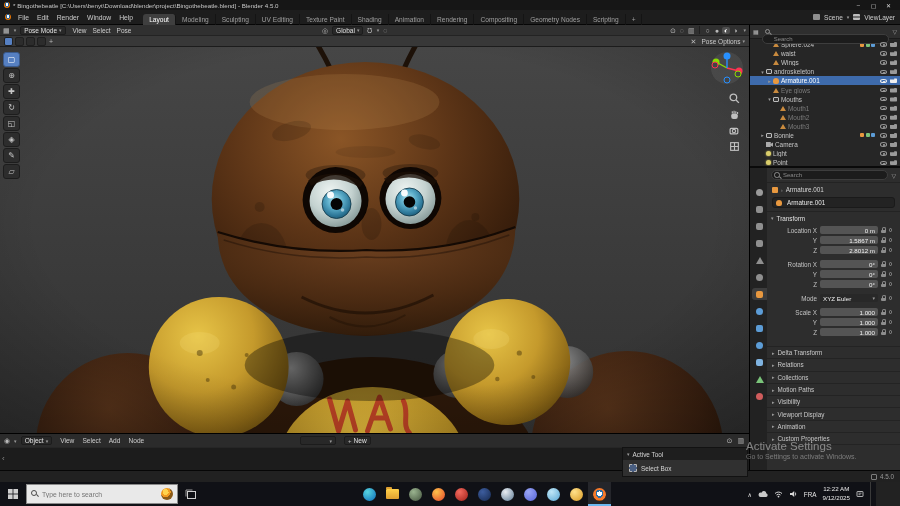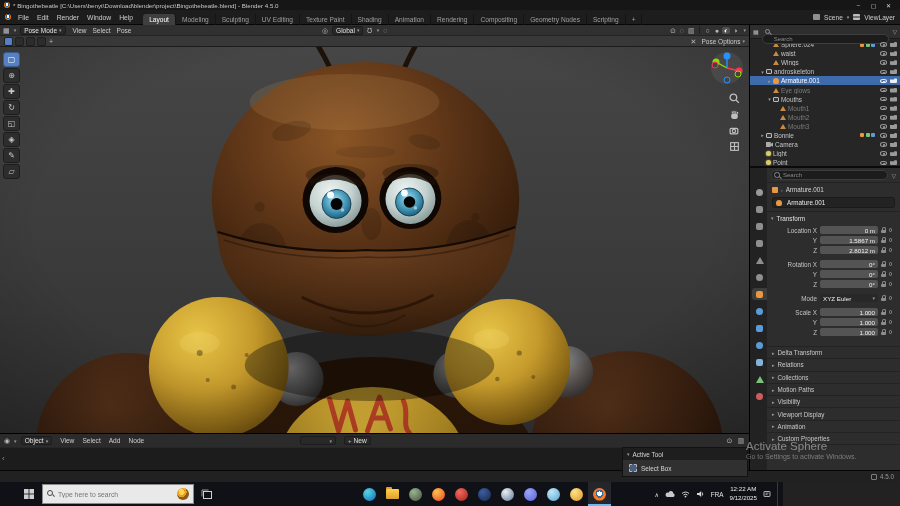--- a/index.html
+++ b/index.html
@@ -151,22 +151,22 @@
   #active-tool-panel { position:absolute; left:622px; top:447px; width:126px; background:#303030;
                        border:1px solid #121212; font-size:6.4px; color:#d5d5d5; z-index:6; }
   #atp-header { height:12px; background:#1e1e1e; display:flex; align-items:center; gap:3px; padding:0 4px; }
   #atp-row { height:16px; display:flex; align-items:center; gap:4px; padding:0 6px; }
   .atp-ic { width:8px; height:8px; border:1px dashed #b5b5b5; border-radius:1px; background:#4a5f82; }
   #watermark { position:absolute; left:746px; top:440px; z-index:7; pointer-events:none; color:rgba(230,230,230,.5); }
   #watermark .w1 { font-size:11.5px; }
   #watermark .w2 { font-size:7px; color:rgba(215,215,215,.45); margin-top:1px; }
 
   
-  #taskbar { position:absolute; top:482px; left:0; width:783px; height:24px; background:#101116;
-             display:flex; align-items:center; z-index:10; color:#e8e8e8;padding-left:16px; }
+  #taskbar { position:absolute; top:482px; left:0; width:876px; height:24px; background:#101116;
+             display:flex; align-items:center; z-index:10; color:#e8e8e8; }
   #start { width:26px; height:24px; display:flex; align-items:center; justify-content:center; }
   #task-search { width:152px; height:20px; background:#e9e9e9; border:1px solid #8a8a8a; display:flex;
                  align-items:center; gap:3px; padding:0 4px; }
   #task-search input { flex:1; border:none; background:transparent; outline:none; font-size:6.8px; color:#3c3c3c;
                        font-family:"Liberation Sans","DejaVu Sans",sans-serif; min-width:0; }
   .magd { position:relative; width:8px; height:8px; flex:none; }
   .magd::before { content:''; position:absolute; left:0; top:0; width:4.4px; height:4.4px; border:1.1px solid #4c4c4c; border-radius:50%; }
   .magd::after { content:''; position:absolute; left:5.4px; top:5.4px; width:3px; height:1.1px; background:#4c4c4c; transform:rotate(45deg); }
   .search-art { width:12px; height:12px; border-radius:50%; flex:none;
                 background:radial-gradient(circle at 38% 35%, #ffd34d 0 3px, #f09a1f 3px 5px, #8a5a18 5px); }
@@ -812,21 +812,21 @@
       <span class="car">▾</span>
       <span>Active Tool</span>
     </div>
     <div id="atp-row">
       <span class="atp-ic"></span>
       <span>Select Box</span>
     </div>
   </div>
 
   <div id="watermark">
-    <div class="w1">Activate Sphere</div>
+    <div class="w1">Activate Settings</div>
     <div class="w2">Go to Settings to activate Windows.</div>
   </div>
 
   <div id="taskbar">
     <div id="start">
       <svg width="10" height="10" viewBox="0 0 10 10">
         <rect x="0" y="0" width="4.6" height="4.6" fill="#cfcfcf"></rect>
           <rect x="5.4" y="0" width="4.6" height="4.6" fill="#cfcfcf"></rect>
         <rect x="0" y="5.4" width="4.6" height="4.6" fill="#cfcfcf"></rect>
           <rect x="5.4" y="5.4" width="4.6" height="4.6" fill="#cfcfcf"></rect>

